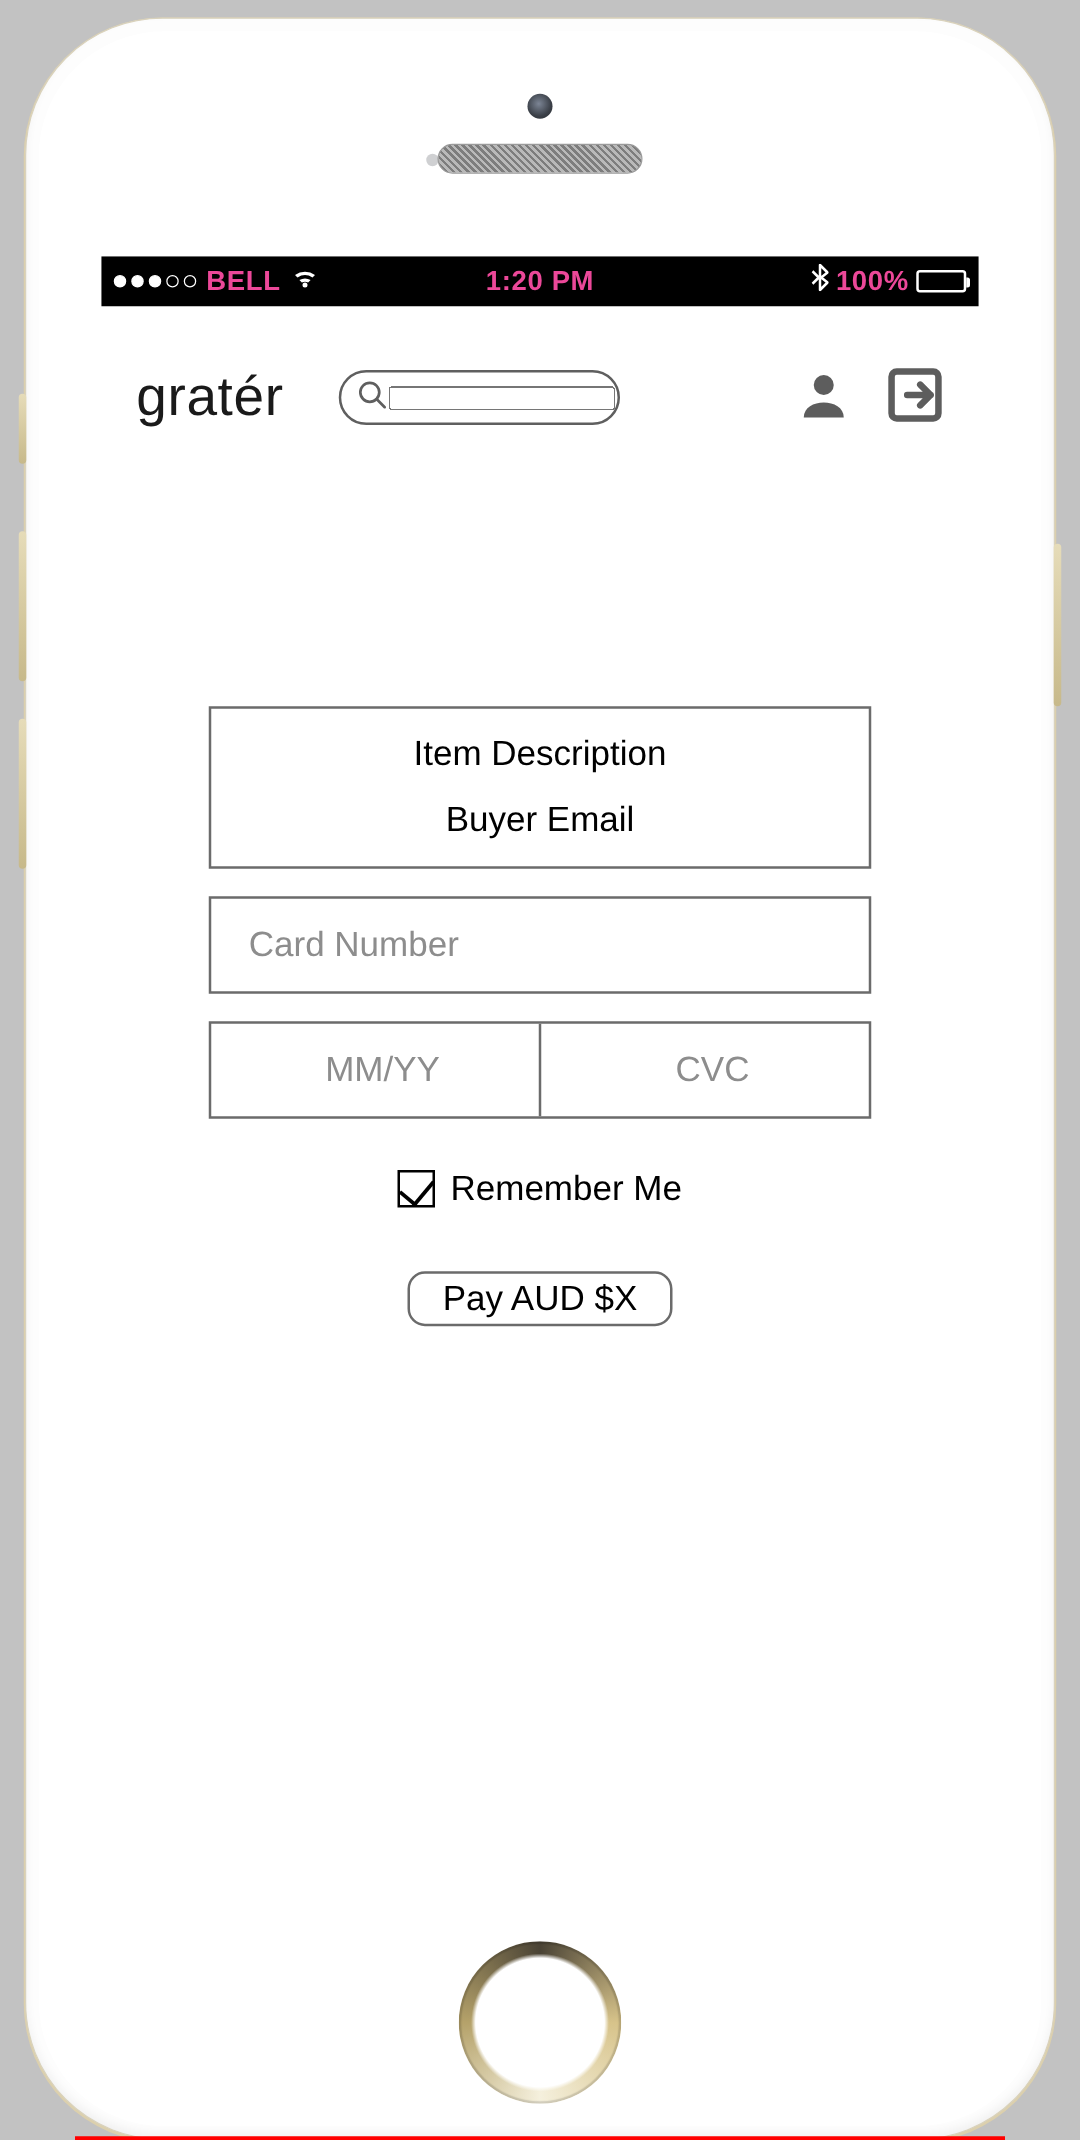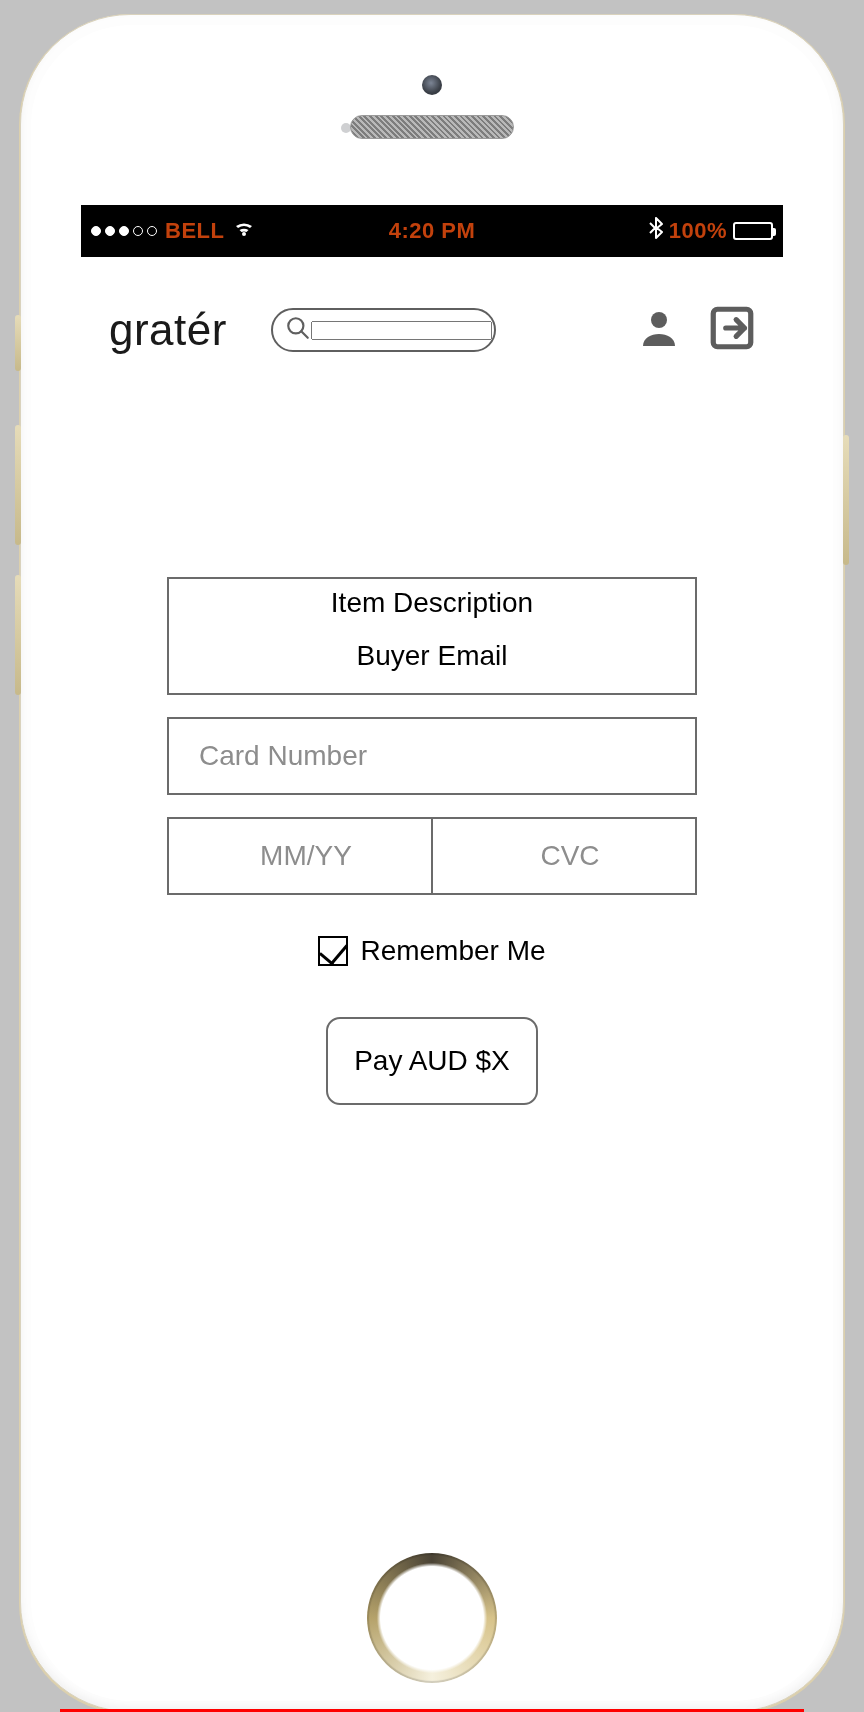--- a/index.html
+++ b/index.html
@@ -85,23 +85,23 @@
   .screen {
     position: absolute;
     left: 50px; right: 50px;
     top: 180px; bottom: 180px;
     background: #fff;
     overflow: hidden;
   }
 
   
   .status-bar {
-    height: 52px;
+    height: 40px;
     background: #000;
-    color: #c2410c;
+    color: #ec4899;
     display: flex;
     align-items: center;
     padding: 0 10px;
     font-size: 22px;
     font-weight: 600;
     font-family: "Helvetica Neue", Arial, sans-serif;
     letter-spacing: .5px;
   }
   .status-left { display:flex; align-items:center; gap:8px; flex:1; }
   .status-center{ flex:1; text-align:center; }
@@ -155,21 +155,21 @@
   }
 
   
   .form-area{
     margin:210px auto 0;
     width:530px;
   }
   .info-box{
     border:2px solid #6b6b6b;
     text-align:center;
-    padding:4px 12px 18px;
+    padding:16px 12px 18px;
     margin-bottom:22px;
   }
   .info-box div{
     font-size:28px;
     color:#000;
     line-height:1.4;
   }
   .info-box .gap{ height:14px; }
 
   .field{
@@ -229,21 +229,21 @@
     transform:rotate(40deg);
   }
 
   .pay-btn{
     display:block;
     margin:0 auto;
     border:2px solid #6b6b6b;
     border-radius:14px;
     background:#fff;
     font-size:28px;
-    padding:26px 26px;
+    padding:4px 26px;
     cursor:pointer;
   }
 
   
   .bottom-line{
     position:absolute;
     left:60px; right:60px; bottom:0;
     height:3px; background:#ff0000;
   }
 </style>
@@ -273,21 +273,21 @@
               <span></span>
           </span>
           <span>BELL</span>
           <span class="wifi-icon">
             <svg width="24" height="20" viewBox="0 0 24 20">
               <path d="M12 18a2 2 0 100-4 2 2 0 000 4zM4 8a14 14 0 0116 0l-2 2a11 11 0 00-12 0L4 8zm3.5 4a9 9 0 019 0l-2 2a6 6 0 00-5 0l-2-2z" fill="#fff"></path>
             </svg>
           </span>
         </div>
         <div class="status-center">
-          <span>4:20 PM</span>
+          <span>1:20 PM</span>
         </div>
         <div class="status-right">
           <span>
             <svg width="14" height="22" viewBox="0 0 14 22">
               <path d="M7 1v20l6-6-5-4 5-4-6-6zM1 6l5 5-5 5" fill="none" stroke="#fff" stroke-width="2" stroke-linejoin="round"></path>
             </svg>
           </span>
           <span>100%</span>
           <span class="battery"><span class="level"></span></span>
         </div>

